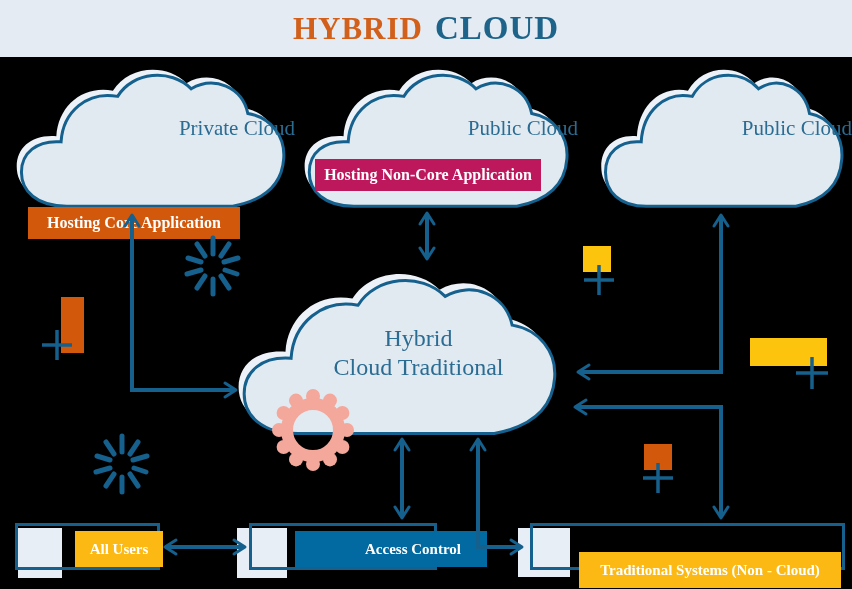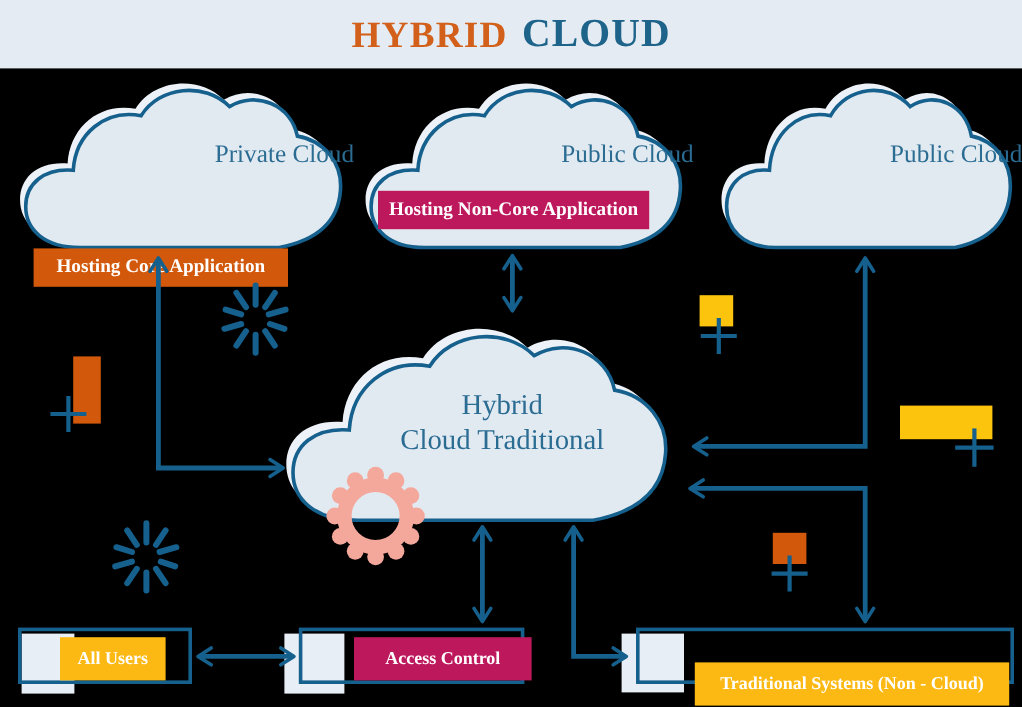--- a/index.html
+++ b/index.html
@@ -39,22 +39,22 @@
   #sq-access{left:237px;top:528px;width:50px;height:50px;}
   #sq-trad{left:518px;top:528px;width:52px;height:49px;}
 
   .bbox{position:absolute;top:523px;height:47px;border:3px solid #15608D;box-sizing:border-box;
         background:transparent;}
   #box-users{left:15px;width:145px;}
   #box-access{left:249px;width:188px;}
   #box-trad{left:530px;width:315px;}
   .bfill{position:absolute;top:5px;height:36px;display:flex;align-items:center;justify-content:center;
          color:#fff;font-size:15px;font-weight:600;white-space:nowrap;}
-  #fill-users{left:32px;width:88px;background:#FDB913;}
-  #fill-access{left:43px;width:148px;background:#be185d;}
+  #fill-users{left:57px;width:88px;background:#FDB913;}
+  #fill-access{left:43px;width:148px;background:#0369a1;padding-left:44px;}
   #fill-trad{left:46px;width:262px;background:#FDB913;margin-top:21px;}
 
   
   .decor{position:absolute;}
   #rect-orange-tall{left:61px;top:297px;width:23px;height:56px;background:#D2580B;}
   #rect-yellow-sq{left:583px;top:246px;width:28px;height:26px;background:#FCC40D;}
   #rect-yellow-wide{left:750px;top:338px;width:77px;height:28px;background:#FCC40D;}
   #rect-orange-sq{left:644px;top:444px;width:28px;height:26px;background:#D2580B;}
 
   

